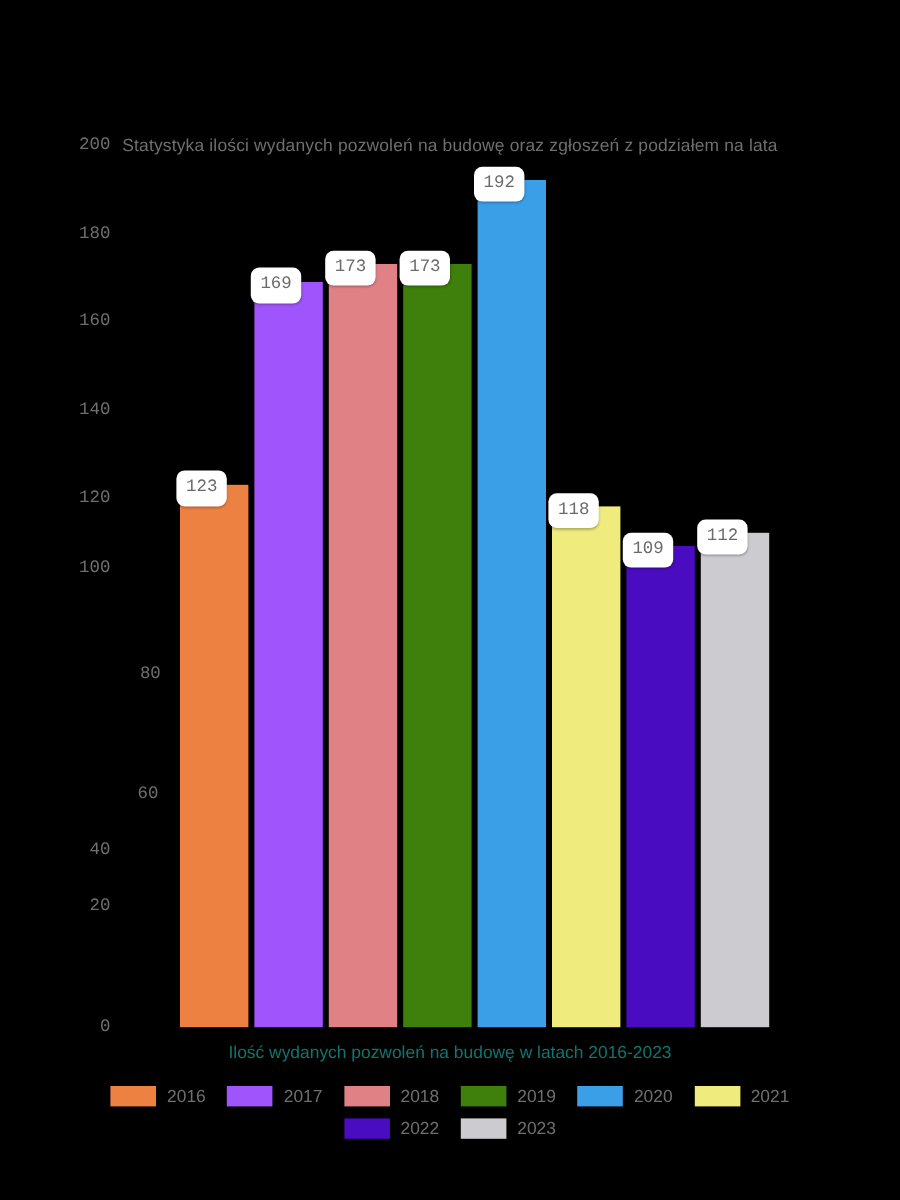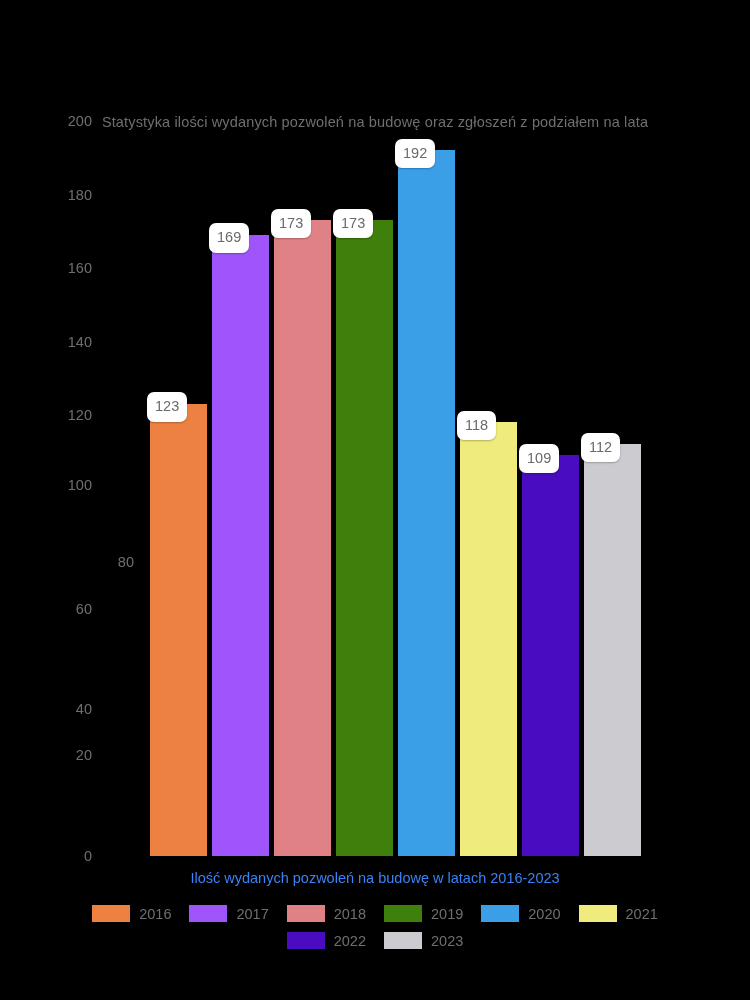--- a/index.html
+++ b/index.html
@@ -38,20 +38,21 @@
   }
 
   
   
   .plot {
     position: absolute;
     left: 0;
     top: 0;
     width: 750px;
     height: 1000px;
+    font-family: Liberation Mono, monospace;
   }
 
   .ytick {
     position: absolute;
     left: 0;
     width: 92px;
     text-align: right;
     color: #6f6f6f;
     font-size: 14.5px;
     transform: translateY(-50%);
@@ -92,21 +93,21 @@
     box-shadow: 0 1px 2px rgba(0,0,0,0.25);
   }
 
   
   .x-caption {
     position: absolute;
     left: 0;
     top: 870px;
     width: 750px;
     text-align: center;
-    color: #3b82f6;
+    color: #0f766e;
     font-size: 14.5px;
     white-space: nowrap;
   }
 
   
   .legend {
     position: absolute;
     left: 0;
     top: 900px;
     width: 750px;
@@ -141,23 +142,23 @@
 
   <div class="chart-title">Statystyka ilości wydanych pozwoleń na budowę oraz zgłoszeń z podziałem na lata</div>
 
   <div class="plot">
     <div id="yticks">
         <div class="ytick" style="top: 121px;">200</div>
         <div class="ytick" style="top: 194.5px;">180</div>
         <div class="ytick" style="top: 268px;">160</div>
         <div class="ytick" style="top: 341.5px;">140</div>
         <div class="ytick" style="top: 415px;">120</div>
-        <div class="ytick" style="top: 485px;">100</div>
+        <div class="ytick" style="top: 474px;">100</div>
         <div class="ytick" style="top: 562px; padding-left: 42px;">80</div>
-        <div class="ytick" style="top: 609px;">60</div>
+        <div class="ytick" style="top: 662px; margin-left: 40px;">60</div>
         <div class="ytick" style="top: 709px; text-align: right;">40</div>
         <div class="ytick" style="top: 755px;">20</div>
         <div class="ytick" style="top: 856px;">0</div>
       </div>
     <div class="bars-layer" id="bars-layer">
         <div class="bar-slot" style="left: 0px; height: 452.025px;">
           <div class="bar" style="height: 100%; width: 57px; background: rgb(237, 129, 65);"></div>
           <div class="bar-label" style="left: -3px; bottom: calc(100% - 18px);">123</div>
         </div>
         <div class="bar-slot" style="left: 62px; height: 621.075px;">

